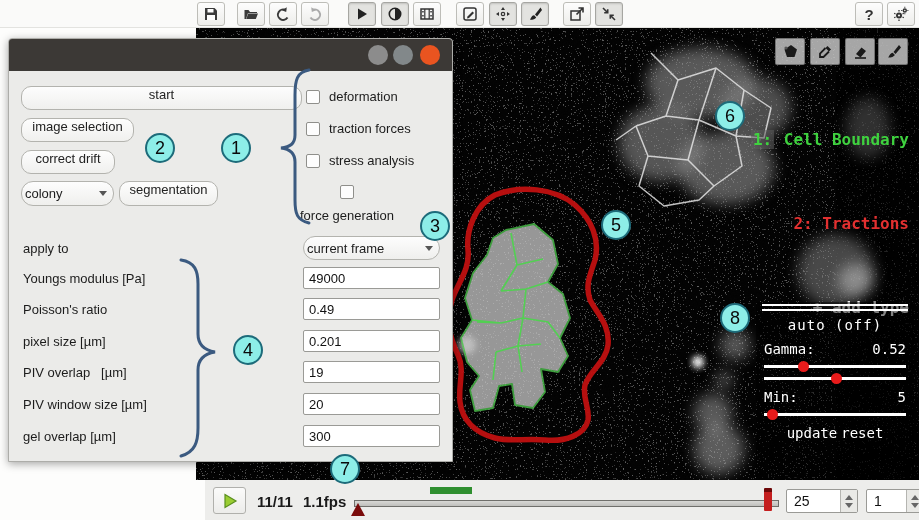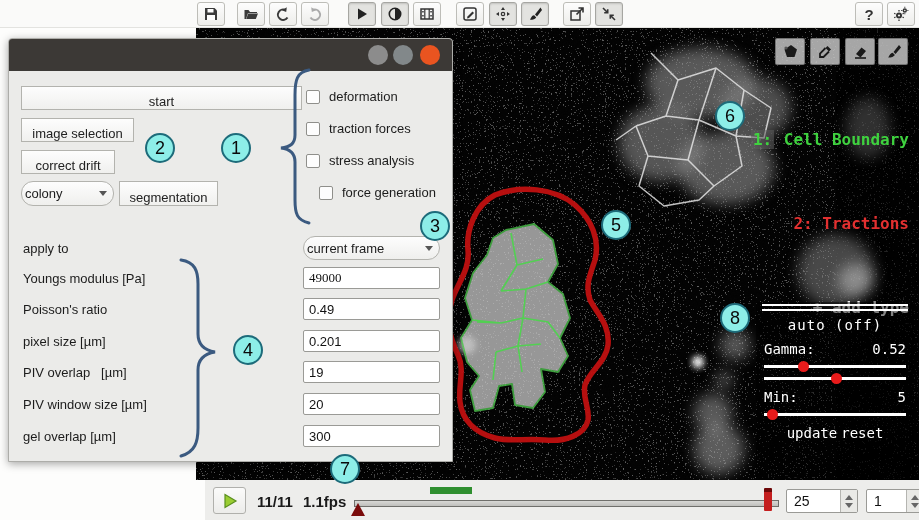--- a/index.html
+++ b/index.html
@@ -37,21 +37,21 @@
   #cpanel .track { position:relative; height:3px; background:#fff; margin:8px 0 9px 0; }
   #cpanel .dot { position:absolute; top:-4px; width:11px; height:11px; border-radius:50%; background:#e81b1b; }
   #cpanel .btns { display:flex; justify-content:center; gap:4px; margin-top:4px; }
 
   
   #panel { position:absolute; left:8px; top:38px; width:445px; height:424px; background:#ebebe9;
            border:1px solid #adada9; border-radius:4px 4px 0 0; box-shadow:0 2px 8px rgba(0,0,0,.35); z-index:10; font-size:13px; color:#1c1c1c; }
   #panel .titlebar { position:absolute; left:0; top:0; right:0; height:32px; background:#3c3936; border-radius:3px 3px 0 0; }
   .wbtn { position:absolute; top:6px; width:20px; height:20px; border-radius:50%; }
   .btn { position:absolute; height:24px; background:linear-gradient(#fdfdfd,#f0f0ee); border:1px solid #b3b3ae;
-         border-radius:0; display:flex; align-items:flex-end; justify-content:center; font-size:13px; color:#222; }
+         border-radius:10px; display:flex; align-items:flex-start; justify-content:center; font-size:13px; color:#222; }
   .cbrow { position:absolute; display:flex; align-items:center; gap:9px; }
   .cbbox { width:14px; height:14px; background:#fdfdfd; border:1px solid #8f8f8b; border-radius:2px; }
   .combo { position:absolute; height:25px; background:linear-gradient(#fdfdfd,#efefed); border:1px solid #b3b3ae;
            border-radius:12px; display:flex; align-items:center; padding:0 6px 0 3px; justify-content:space-between; }
   .combo .arr { width:0; height:0; border-left:4px solid transparent; border-right:4px solid transparent; border-top:5px solid #555; margin-left:8px; }
   .flabel { position:absolute; left:14px; white-space:pre; }
   .finput { position:absolute; left:294px; width:137px; height:22px; border:1px solid #9a9a96; background:#fff;
             font-family:"Liberation Sans",sans-serif; font-size:13px; padding:0 5px; color:#111; border-radius:2px; }
 
   
@@ -313,33 +313,33 @@
         <span>deformation</span>
     </div>
     <div class="cbrow" style="left:297px; top:82px;">
       <span class="cbbox"></span>
         <span>traction forces</span>
     </div>
     <div class="cbrow" style="left:297px; top:114px;">
       <span class="cbbox"></span>
         <span>stress analysis</span>
     </div>
-    <div class="cbrow" style="left:310px; top:146px;">
+    <div class="cbrow" style="left:291px; top:146px;flex-direction:column;">
       <span class="cbbox"></span>
         <span>force generation</span>
     </div>
 
     <div class="flabel" style="top:202px;">apply to</div>
     <div class="combo" style="left:294px; top:197px; width:137px; height:24px;">
       <span>current frame</span>
         <span class="arr"></span>
     </div>
 
     <div class="flabel" style="top:232px;">Youngs modulus [Pa]</div>
-    <input class="finput" style="top: 228px; font-family: Liberation Serif, serif;" value="49000">
+    <input class="finput" style="top: 228px;" value="49000">
     <div class="flabel" style="top:263px;">Poisson's ratio</div>
     <input class="finput" style="top: 259px;" value="0.49">
     <div class="flabel" style="top:295px;">pixel size [µm]</div>
     <input class="finput" style="top: 291px;" value="0.201">
     <div class="flabel" style="top:326px;">PIV overlap   [µm]</div>
     <input class="finput" style="top: 322px;" value="19">
     <div class="flabel" style="top:358px;">PIV window size [µm]</div>
     <input class="finput" style="top: 354px;" value="20">
     <div class="flabel" style="top:390px;">gel overlap [µm]</div>
     <input class="finput" style="top: 386px;" value="300">

